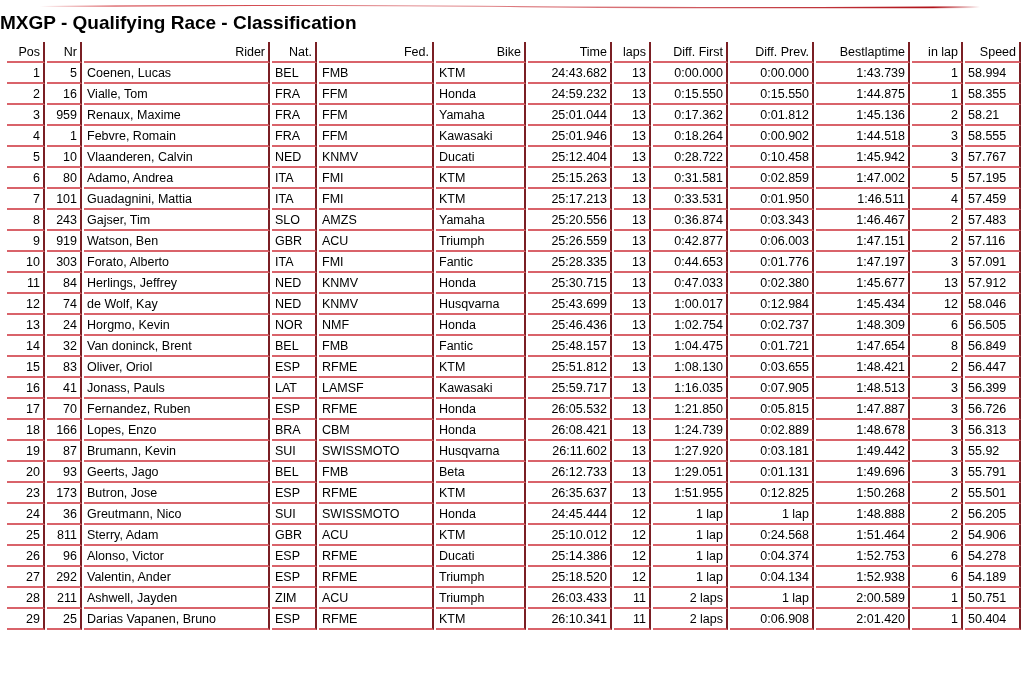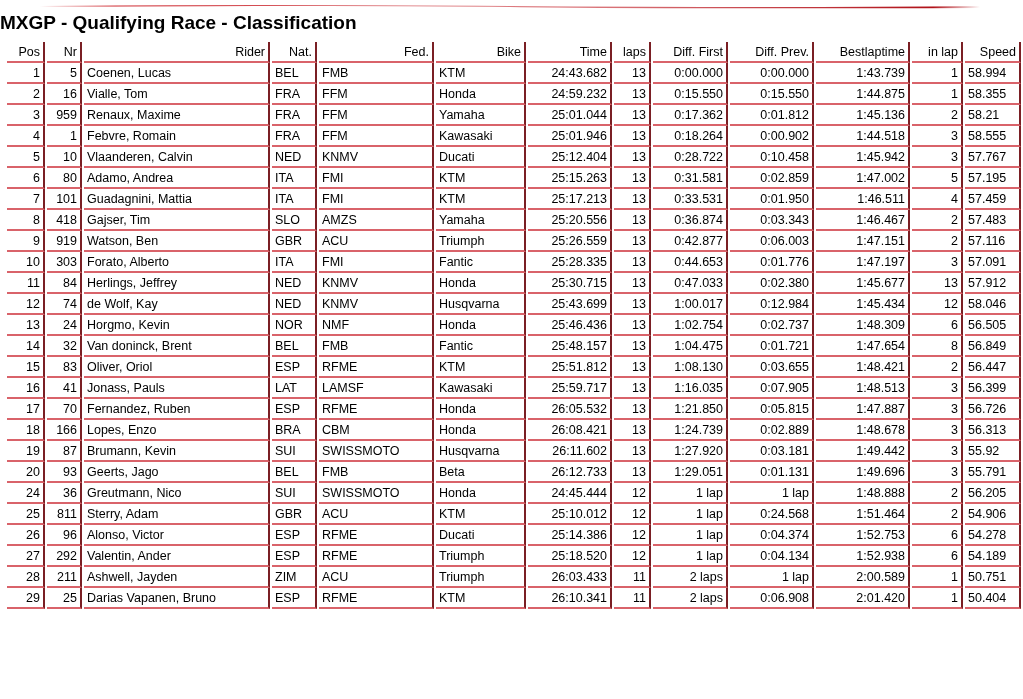--- a/index.html
+++ b/index.html
@@ -188,21 +188,21 @@
         <td class="num">25:17.213</td>
         <td class="num">13</td>
         <td class="num">0:33.531</td>
         <td class="num">0:01.950</td>
         <td class="num">1:46.511</td>
         <td class="num">4</td>
         <td>57.459</td>
       </tr>
       <tr>
         <td class="num">8</td>
-        <td class="num">418</td>
+        <td class="num">243</td>
         <td><a class="rider">Gajser, Tim</a></td>
         <td>SLO</td>
         <td>AMZS</td>
         <td>Yamaha</td>
         <td class="num">25:20.556</td>
         <td class="num">13</td>
         <td class="num">0:36.874</td>
         <td class="num">0:03.343</td>
         <td class="num">1:46.467</td>
         <td class="num">2</td>
@@ -380,20 +380,35 @@
         <td>BEL</td>
         <td>FMB</td>
         <td>Beta</td>
         <td class="num">26:12.733</td>
         <td class="num">13</td>
         <td class="num">1:29.051</td>
         <td class="num">0:01.131</td>
         <td class="num">1:49.696</td>
         <td class="num">3</td>
         <td>55.791</td>
+      </tr>
+      <tr>
+        <td class="num">23</td>
+        <td class="num">173</td>
+        <td><a class="rider">Butron, Jose</a></td>
+        <td>ESP</td>
+        <td>RFME</td>
+        <td>KTM</td>
+        <td class="num">26:35.637</td>
+        <td class="num">13</td>
+        <td class="num">1:51.955</td>
+        <td class="num">0:12.825</td>
+        <td class="num">1:50.268</td>
+        <td class="num">2</td>
+        <td>55.501</td>
       </tr>
       <tr>
         <td class="num">24</td>
         <td class="num">36</td>
         <td><a class="rider">Greutmann, Nico</a></td>
         <td>SUI</td>
         <td>SWISSMOTO</td>
         <td>Honda</td>
         <td class="num">24:45.444</td>
         <td class="num">12</td>

